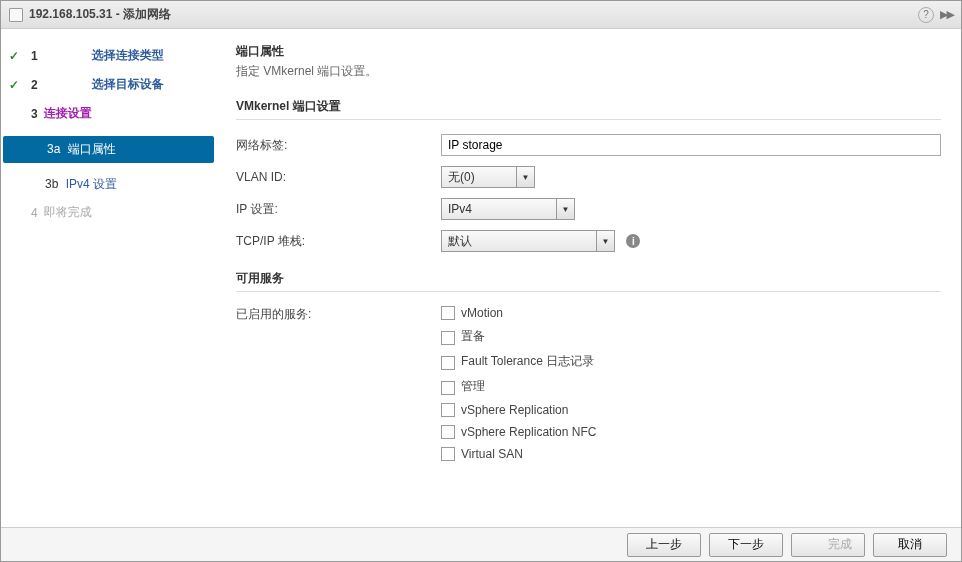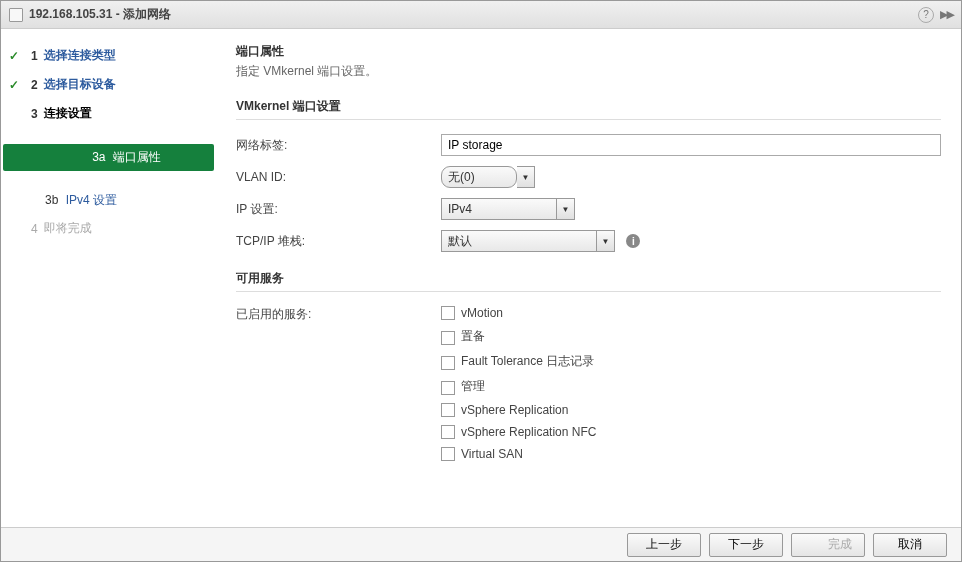--- a/index.html
+++ b/index.html
@@ -8,26 +8,26 @@
     .titlebar { height: 28px; background: linear-gradient(to bottom, #f0f0f0, #e0e0e0); border-bottom: 1px solid #ccc; display: flex; align-items: center; padding: 4px 8px; }
     .titlebar-icon { width: 14px; height: 14px; border: 1px solid #999; border-radius: 1px; margin-right: 6px; background: #f8f8f8; }
     .titlebar-text { flex: 1; font-weight: bold; color: #444; font-size: 12px; }
     .help-icon { width: 16px; height: 16px; border: 1px solid #aaa; border-radius: 50%; display: flex; align-items: center; justify-content: center; font-size: 10px; color: #777; margin-right: 6px; cursor: pointer; }
     .collapse-icon { font-size: 11px; color: #777; cursor: pointer; letter-spacing: -2px; }
     .body { flex: 1; display: flex; overflow: hidden; }
     .sidebar { width: 215px; background: #fff; padding: 12px 0 0 0; }
     .step { padding: 6px 8px 6px 30px; display: flex; align-items: center; position: relative; font-size: 12px; }
     .step.completed::before { content: '✓'; position: absolute; left: 8px; color: #2a8a2a; font-weight: bold; }
     .step-num { margin-right: 6px; font-weight: bold; }
-    .step-label { font-weight: bold; color: #000000; }
-    .step.completed .step-label { color: #2d5b9e; cursor: pointer; }
+    .step-label { font-weight: bold; color: #a21caf; }
+    .step.completed .step-label { color: #2d5b9e; cursor: pointer; margin-left: 48px; }
     .substep { padding: 5px 8px 5px 44px; font-size: 12px; }
     .substep-num { margin-right: 4px; }
     .substep-label { color: #2d5b9e; cursor: pointer; }
-    .substep.active { background: #15803d; color: #fff; border-radius: 2px; margin: 16px 2px; text-align: center; }
+    .substep.active { background: #0369a1; color: #fff; border-radius: 2px; margin: 8px 2px; }
     .substep.active .substep-label { color: #fff; }
     .step.disabled .step-label, .step.disabled .step-num { color: #aaa; font-weight: normal; }
     .content { flex: 1; padding: 14px 20px 10px 20px; overflow: auto; }
     .content-title { font-weight: bold; font-size: 12px; color: #333; margin-bottom: 3px; }
     .content-desc { font-size: 12px; color: #666; margin-bottom: 14px; }
     .section-title { font-weight: bold; font-size: 12px; color: #333; margin-top: 18px; margin-bottom: 2px; }
     .section-divider { border: none; border-top: 1px solid #ddd; margin: 4px 0 14px 0; }
     .form-row { display: flex; align-items: center; margin-bottom: 10px; }
     .form-label { width: 185px; color: #444; font-size: 12px; }
     .form-control { flex: 1; padding-left: 20px; }
@@ -93,21 +93,21 @@
         <div class="form-label">网络标签:</div>
         <div class="form-control">
           <input type="text" class="text-input" value="IP storage" style="">
         </div>
       </div>
 
       <div class="form-row">
         <div class="form-label">VLAN ID:</div>
         <div class="form-control">
           <div class="select-wrap">
-            <div class="select" style="width:76px;border-radius:9px;">无(0)</div>
+            <div class="select" style="width:76px;">无(0)</div>
             <div class="select-arrow">▼</div>
           </div>
         </div>
       </div>
 
       <div class="form-row">
         <div class="form-label">IP 设置:</div>
         <div class="form-control">
           <div class="select-wrap">
             <div class="select" style="width:116px;">IPv4</div>

